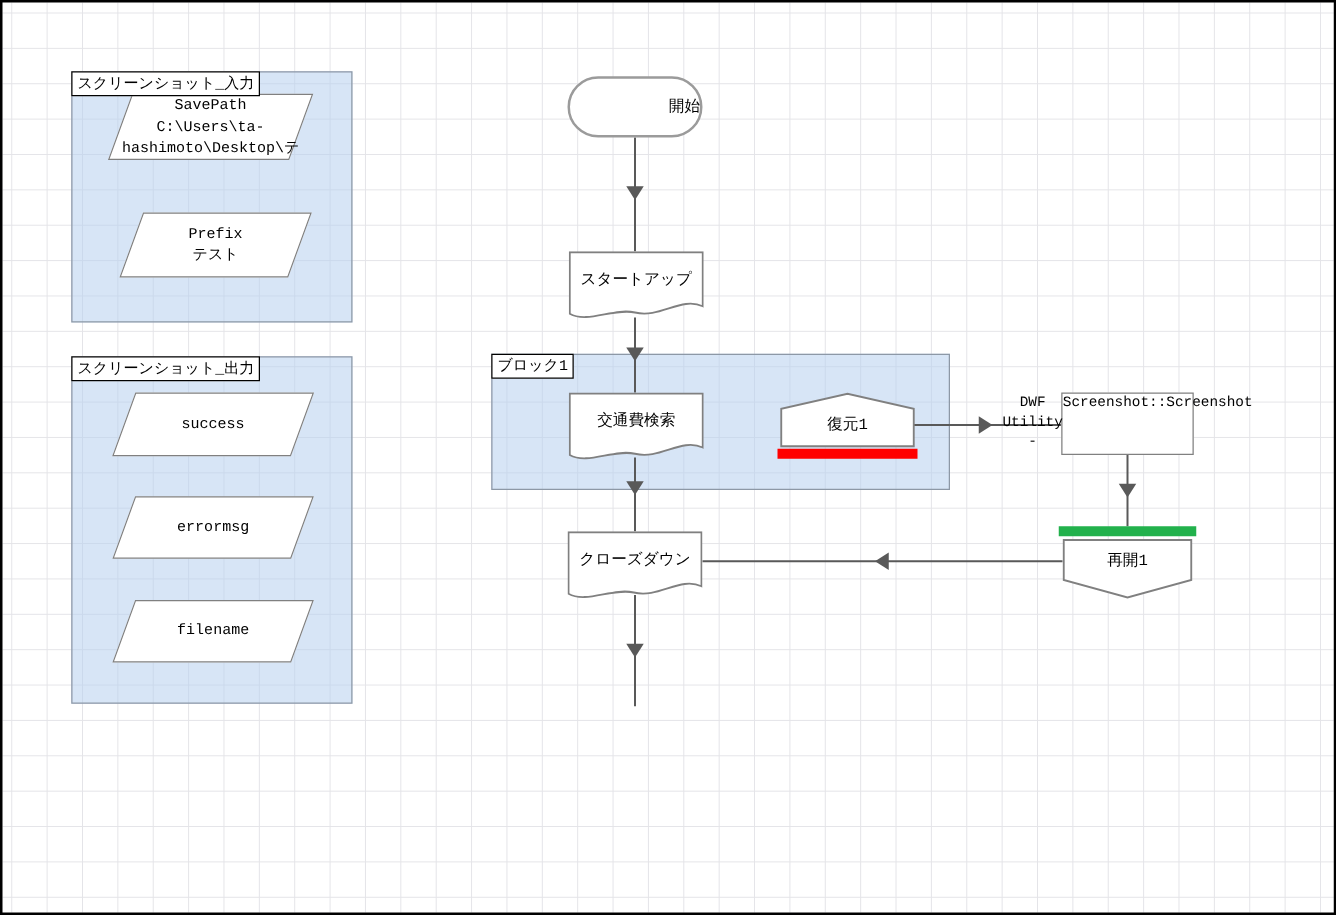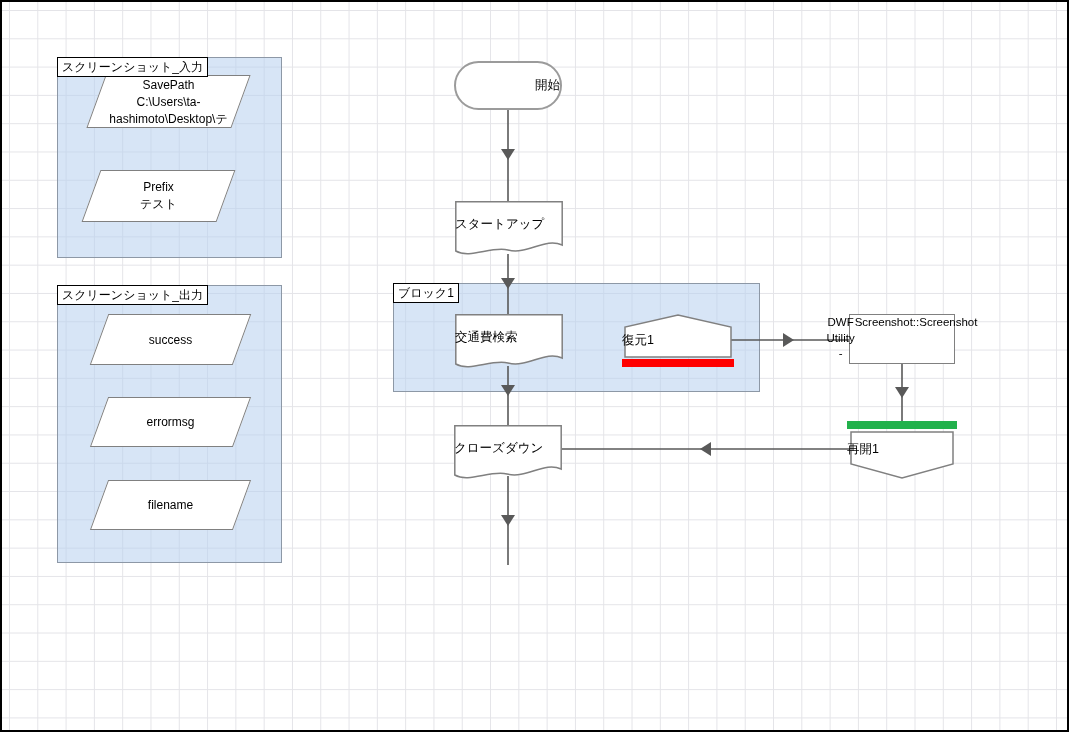--- a/index.html
+++ b/index.html
@@ -7,21 +7,21 @@
     position:relative;
     width:1069px;height:732px;
     box-sizing:border-box;
     border:2px solid #000;
     background-color:#ffffff;
     background-image:
       linear-gradient(to right, #e4e4e8 1px, transparent 1px),
       linear-gradient(to bottom, #e4e4e8 1px, transparent 1px);
     background-size:28.3px 28.3px;
     background-position:7px 8px;
-    font-family:Liberation Sans, sans-serif;
+    font-family:Liberation Mono, monospace;
     color:#000;
     overflow:hidden;
   }
   
   .group{
     position:absolute;
     background:rgba(182,208,238,0.55);
     border:1px solid #8d98a6;
     box-sizing:border-box;
     z-index:0;
@@ -47,20 +47,21 @@
     background:#fff;
     border:2px solid #9b9b9b;
     border-radius:25px;
     display:flex;align-items:center;justify-content:flex-end;
     font-size:12.5px;
   }
   .shape-svg{position:absolute;left:0;top:0;display:block;}
   .shape-svg path{fill:#ffffff;stroke:#808080;stroke-width:1.5;}
   .node-text{
     position:absolute;left:0;right:0;
+    text-align:center;
     font-size:12.5px;
     line-height:16px;
     white-space:nowrap;
   }
   .rect-node{
     box-sizing:border-box;
     background:#fff;
     border:1.5px solid #808080;
     font-size:11.5px;
     line-height:15.5px;
@@ -120,21 +121,21 @@
   </svg>
 
   <div class="pgram" style="left:94px;top:73px;width:145px;height:53px">
     <div class="pgram-bg"></div>
     <div class="pgram-text">
       <span>SavePath</span>
       <span>C:\Users\ta-</span>
       <span>hashimoto\Desktop\テ</span>
     </div>
   </div>
-  <div class="pgram" style="left:89px;top:168px;width:135px;height:52px">
+  <div class="pgram" style="left:103px;top:168px;width:135px;height:52px">
     <div class="pgram-bg"></div>
     <div class="pgram-text">
       <span>Prefix</span>
       <span>テスト</span>
     </div>
   </div>
 
   <div class="pgram" style="left:97px;top:395px;width:143px;height:50px">
     <div class="pgram-bg"></div>
     <div class="pgram-text">

